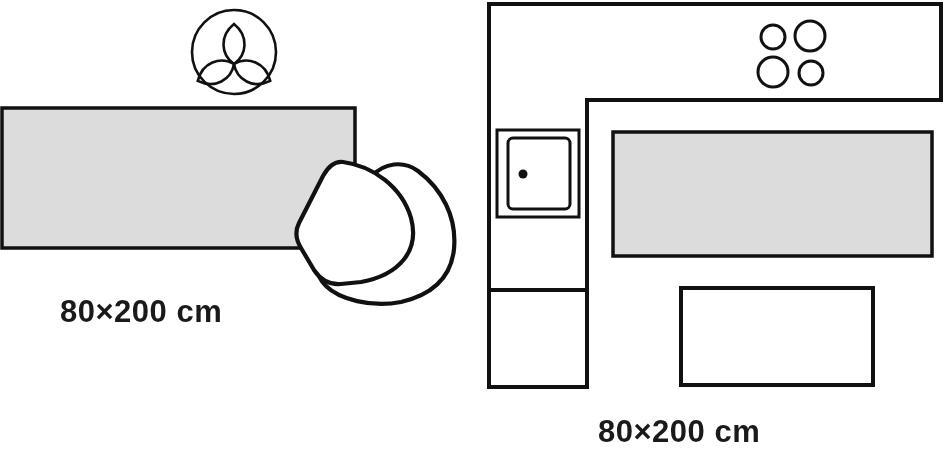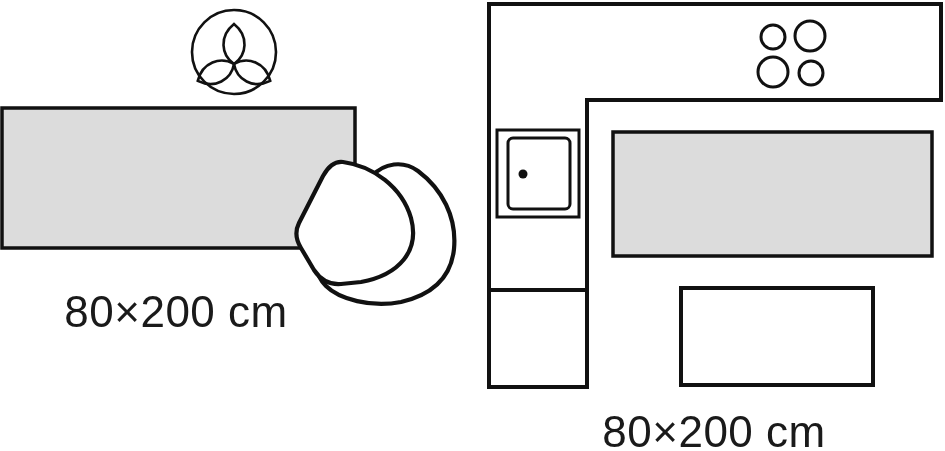--- a/index.html
+++ b/index.html
@@ -21,26 +21,27 @@
   .outline    { fill: #ffffff; stroke: var(--line, #111111); stroke-width: 4; stroke-linejoin: miter; }
   .outline3   { fill: #ffffff; stroke: var(--line, #111111); stroke-width: 3; stroke-linejoin: miter; }
   .rug        { fill: var(--rug_fill, #dcdcdc); stroke: var(--line, #111111); stroke-width: 3.5; }
   .thinline   { fill: none; stroke: var(--line, #111111); stroke-width: 2.6; }
   .chairpart  { fill: #ffffff; stroke: var(--line, #111111); stroke-width: 4.2; stroke-linejoin: round; }
   .dot        { fill: var(--line, #111111); stroke: none; }
 
   .size-label {
     position: absolute;
     width: 232px;
-    text-align: center;
-    font-size: 44px;
+    text-align: left;
+    font-size: 31px;
     letter-spacing: 0.5px;
     line-height: 40px;
     color: var(--text, #1a1a1a);
     white-space: nowrap;
+    font-weight: bold;
   }
   .size-label-left  { left: 60px;  top: 292px; }
   .size-label-right { left: 598px; top: 412px; }
 </style>
 </head>
 <body>
 
 <div class="canvas">
 
   <svg width="945" height="451" viewBox="0 0 945 451">

